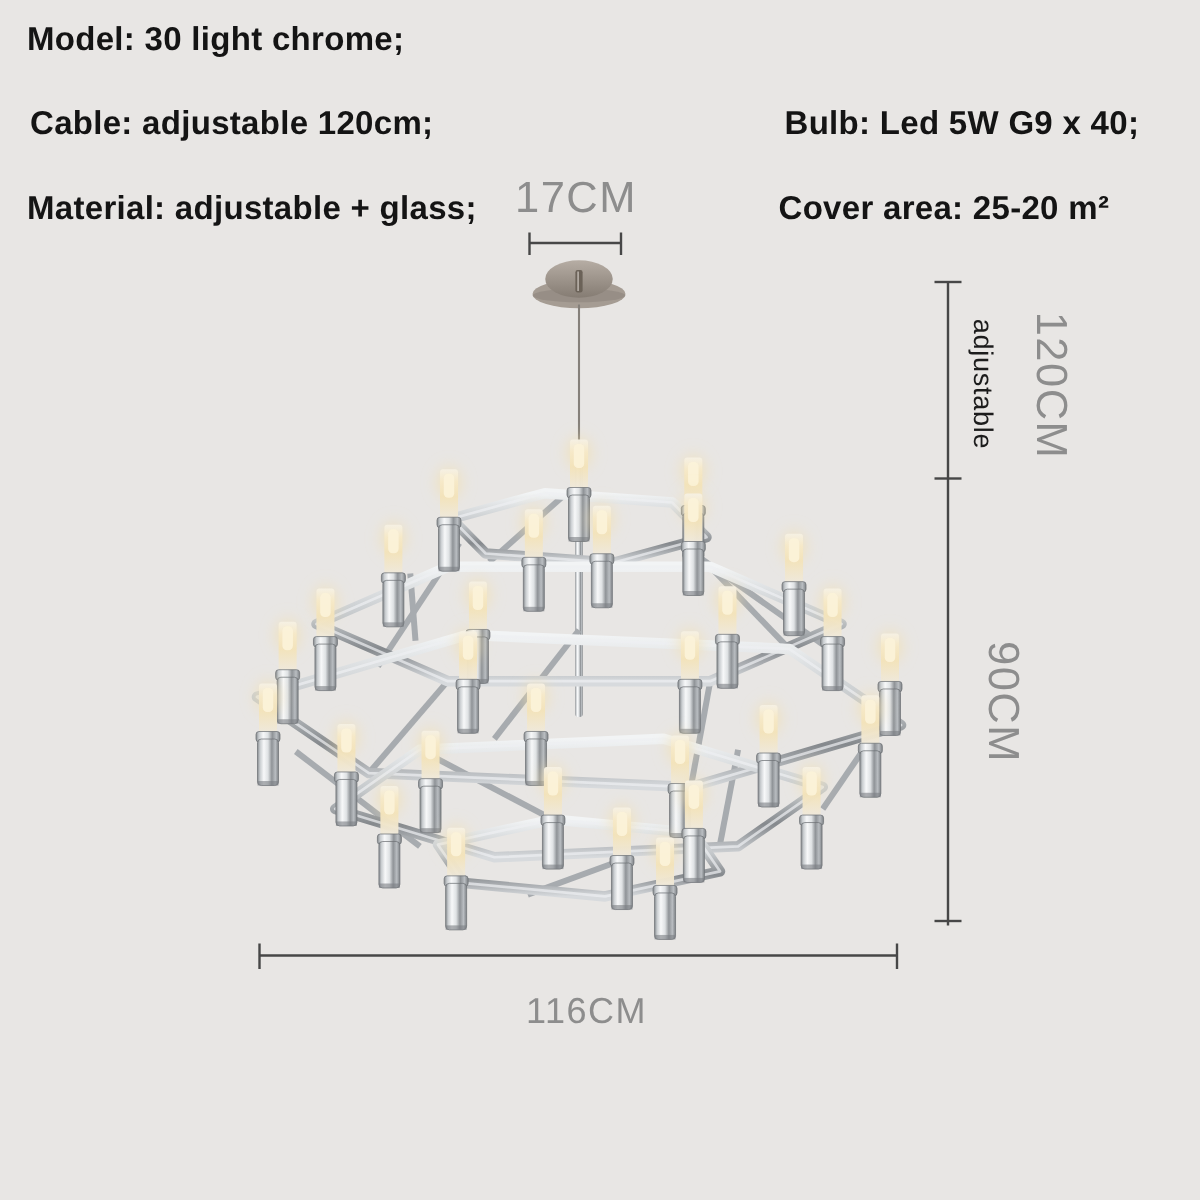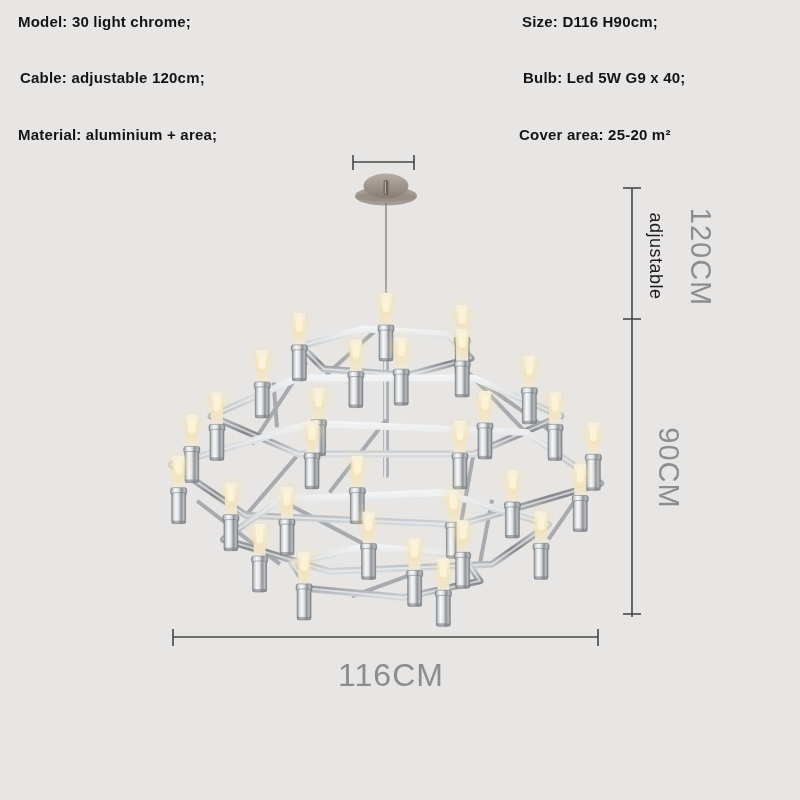--- a/index.html
+++ b/index.html
@@ -1,38 +1,38 @@
 <!DOCTYPE html>
 <html><head>
 <meta charset="utf-8">
 <style>
   html,body{margin:0;padding:0;}
   body{width:800px;height:800px;background:#e8e6e4;font-family:"Liberation Sans",sans-serif;}
   .stage{position:relative;width:800px;height:800px;overflow:hidden;background:var(--bg,#e8e6e4);}
-  .spec{position:absolute;font-weight:bold;font-size:15px;color:var(--spec,#141414);
+  .spec{position:absolute;font-weight:bold;font-size:22px;color:var(--spec,#141414);
         letter-spacing:.2px;white-space:nowrap;}
   .dim{position:absolute;color:var(--dimc,#8d8d8d);font-size:29px;white-space:nowrap;
        letter-spacing:1px;transform:translate(-50%,-50%);}
-  .dim.big{font-size:32px;}
+  .dim.big{font-size:24px;}
   .dim.rot{transform:translate(-50%,-50%) rotate(90deg);}
   .dim.note{color:#1c1c1c;font-size:18px;letter-spacing:.5px;font-weight:normal;}
   svg.scene{position:absolute;left:0;top:0;}
 </style>
 </head>
 <body>
 
 <div class="stage" style="--bg: #e8e6e4; --spec: #141414; --dimc: #8d8d8d;">
 
   <div class="spec" style="left:18px;top:13px">Model: 30 light chrome;</div>
   <div class="spec" style="left:20px;top:69px">Cable: adjustable 120cm;</div>
-  <div class="spec" style="left:18px;top:126px">Material: aluminium + area;</div>
-  <div class="spec" style="left:522px;top:13px">Size: D116 H90cm;</div>
+  <div class="spec" style="left:18px;top:126px">Material: adjustable + glass;</div>
   <div class="spec" style="left:523px;top:69px">Bulb: Led 5W G9 x 40;</div>
   <div class="spec" style="left:519px;top:126px">Cover area: 25-20 m²</div>
 
+  <div class="dim" style="left:384px;top:133px">17CM</div>
   <div class="dim rot" style="left:700px;top:257px">120CM</div>
   <div class="dim rot note" style="left:655px;top:256px">adjustable</div>
   <div class="dim rot" style="left:668px;top:468px">90CM</div>
   <div class="dim big" style="left:391px;top:675px">116CM</div>
 
   <svg class="scene" width="800" height="800" viewBox="0 0 800 800">
     <defs>
       <linearGradient id="chromeH" x1="0" y1="0" x2="1" y2="0">
         <stop offset="0" stop-color="#85898d"></stop>
         <stop offset="0.12" stop-color="#c9cdd0"></stop>

